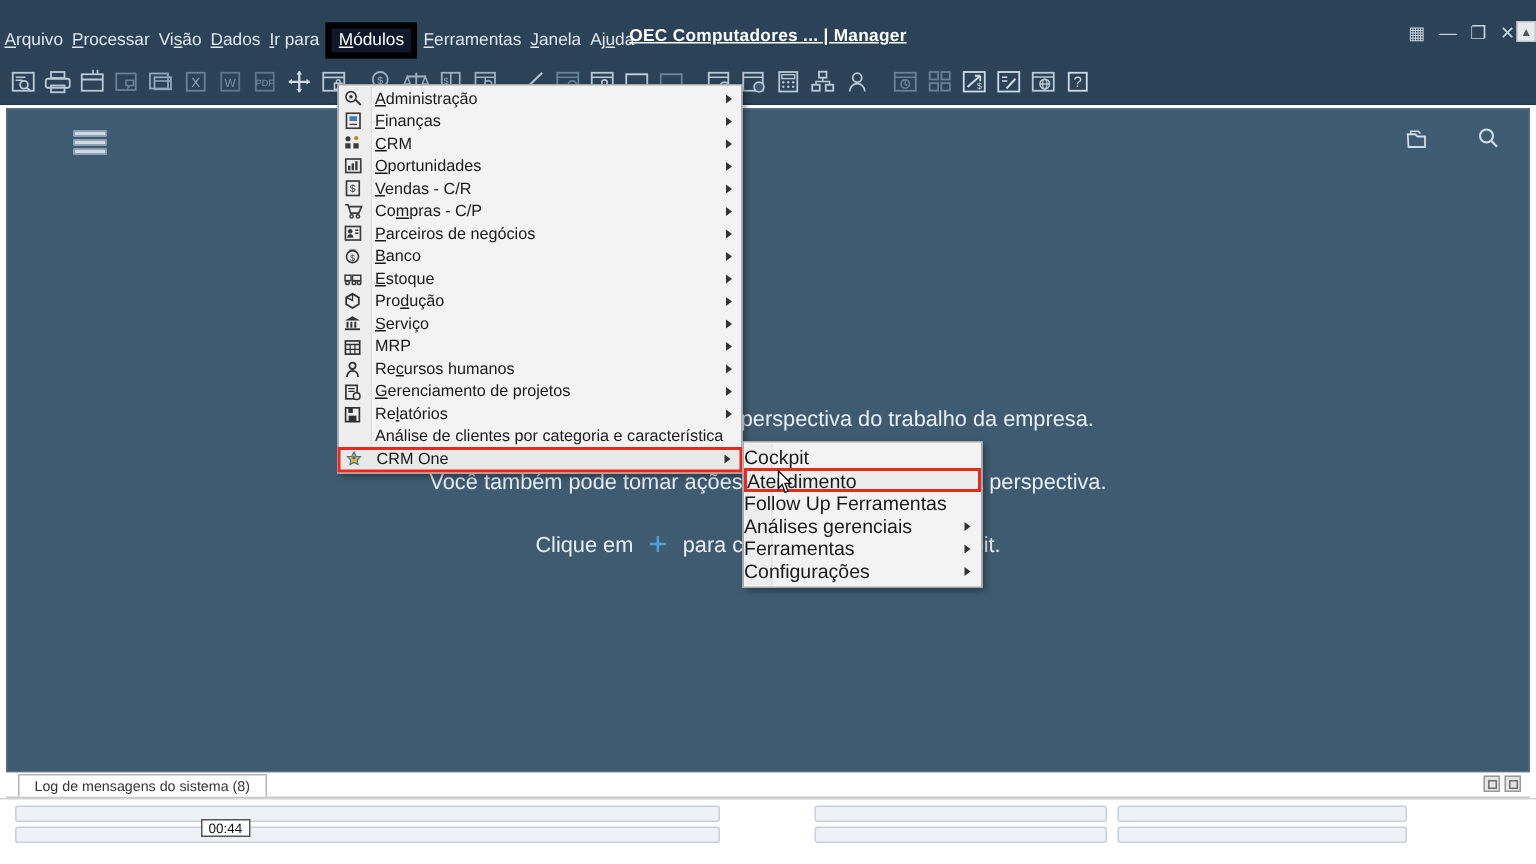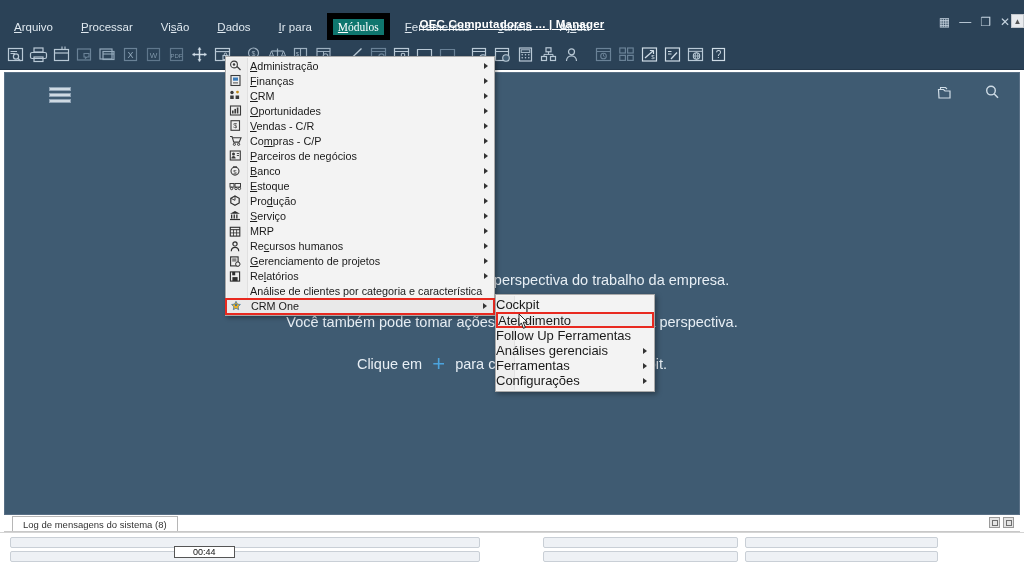--- a/index.html
+++ b/index.html
@@ -22,33 +22,32 @@
     background: #2b4257;
   }
   .menubar {
     position: absolute; left: 0; top: 14px; width: 1024px; height: 26px;
     background: #2b4257;
     display: flex; align-items: center;
   }
   .menu-item {
     color: #dfe8ef;
     font-size: 11.5px;
-    padding: 3px 13px;
+    padding: 3px 2px;
     margin: 0 1px;
     white-space: nowrap;
     cursor: default;
     line-height: 14px;
   }
   .menu-item u { text-decoration: underline; }
   .menu-item.active {
     color: #ffffff;
-    border: 6px solid #000000;
+    border: 4px solid #000000;
     padding: 1px 5px;
-    background: #0f766e;
-    font-family: Liberation Serif, serif;
+    background: #0f172a;
   }
 
   .window-title {
     position: absolute; left: 0; top: 14px; width: 1024px;
     text-align: center;
     pointer-events: none;
   }
   .window-title span {
     font-size: 11.5px;
     color: #ffffff;
@@ -267,25 +266,24 @@
     font-size: 9px;
     color: #333;
   }
   .sb-timer {
     position: absolute;
     left: 134px; top: 546px;
     background: #ffffff;
     border: 1px solid #555;
     font-size: 9px;
     color: #111;
-    padding: 0 18px;
+    padding: 0 4px;
     line-height: 11px;
     height: 12px;
     z-index: 5;
-    margin-left: 40px;
   }
 
   .bottom-strip {
     position: absolute; left: 0; top: 562px; width: 1024px; height: 14px;
     background: #ffffff;
   }
 </style>
 </head>
 <body>
 

